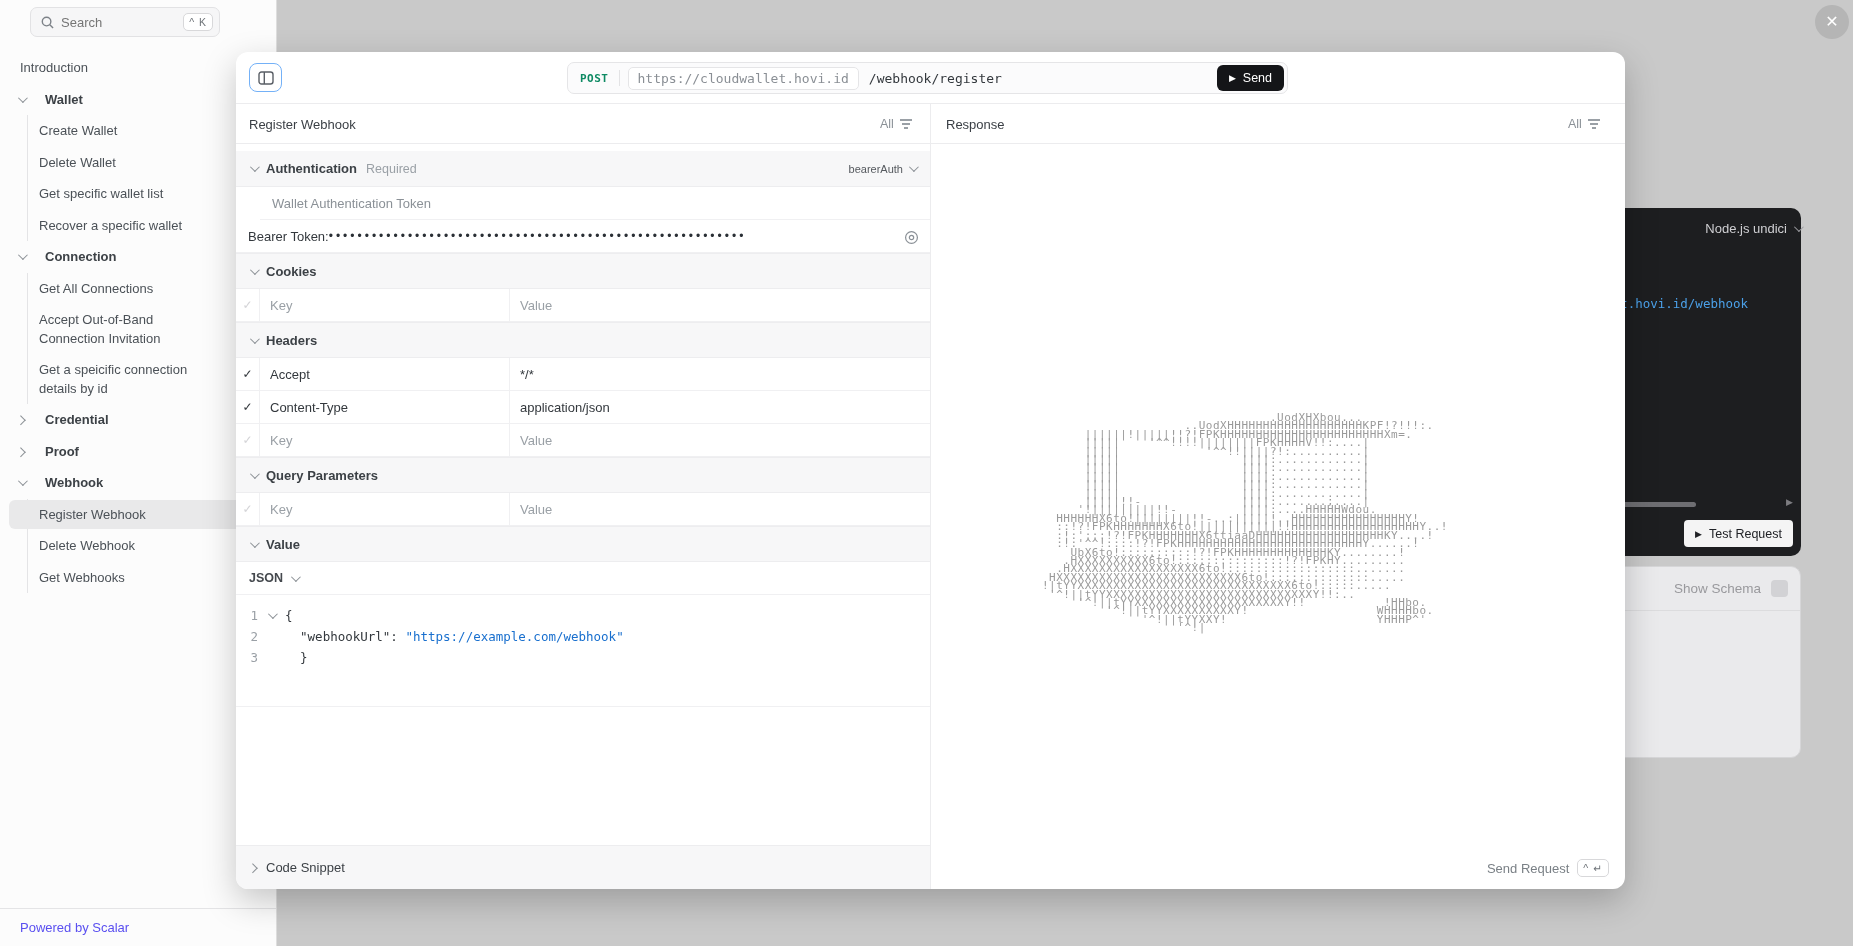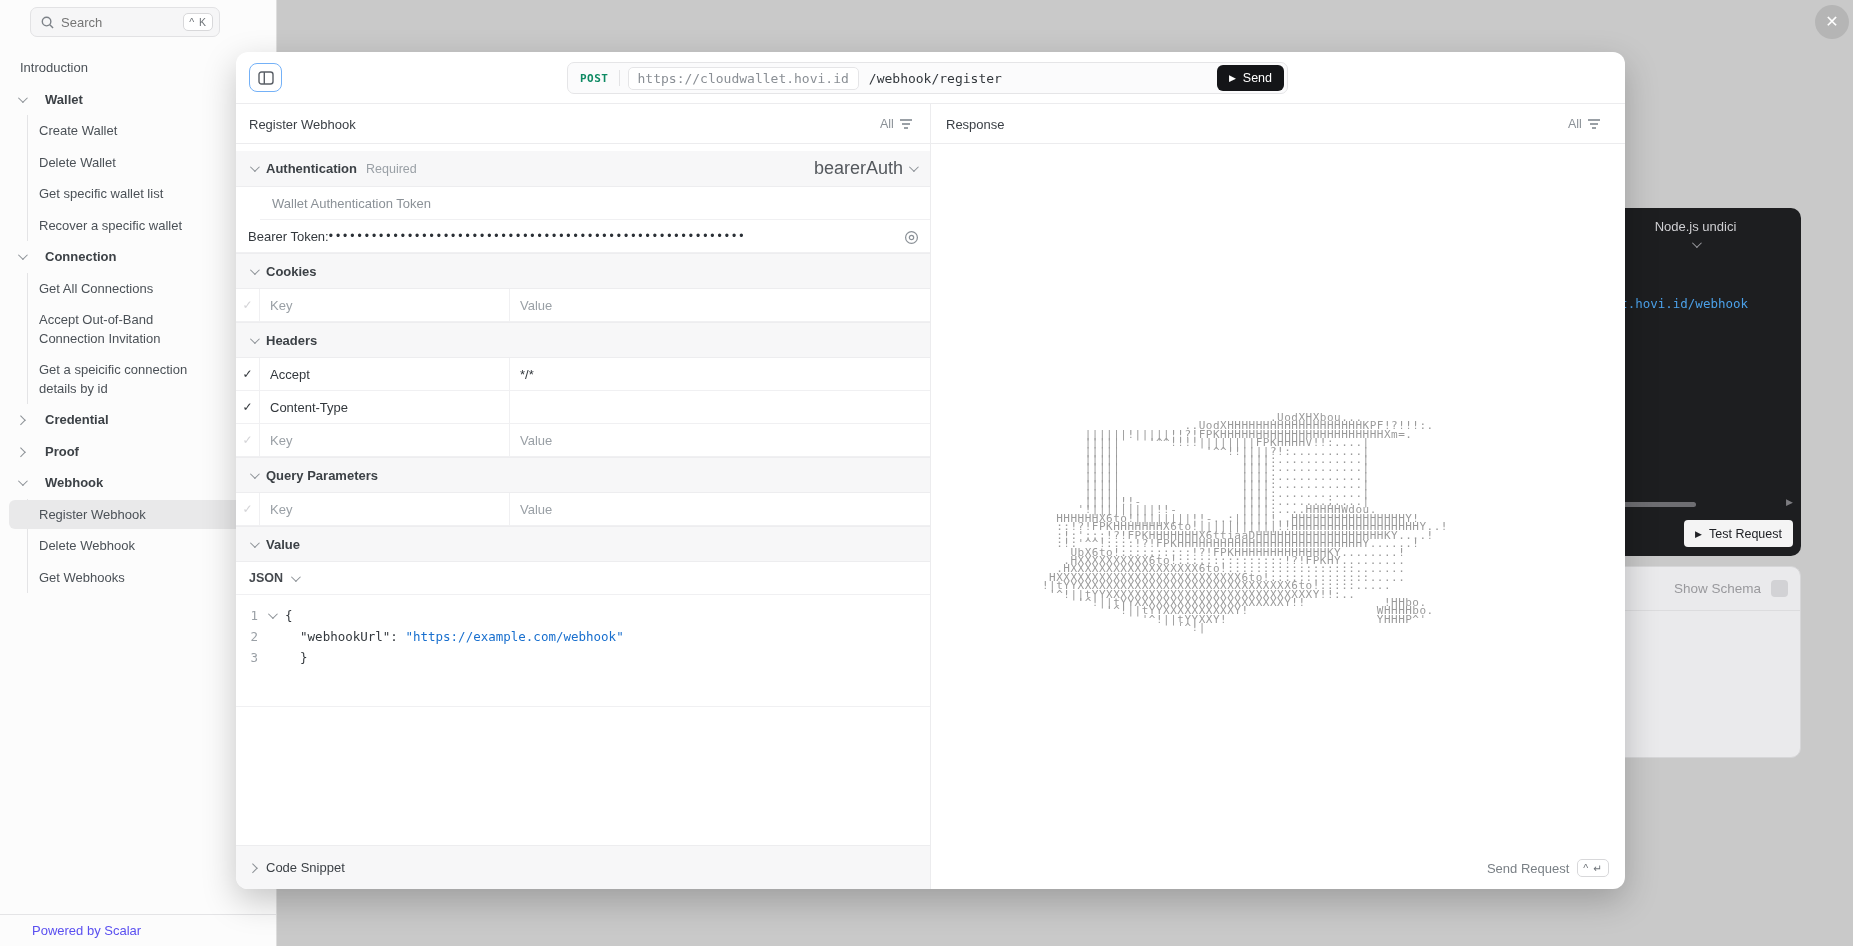--- a/index.html
+++ b/index.html
@@ -16,26 +16,26 @@
   .nav-item, .nav-group { min-height:31.5px; display:flex; align-items:center; cursor:pointer; position:relative; }
   .nav-top { padding-left:20px; }
   .nav-group { padding-left:18px; gap:20px; font-weight:bold; color:#3c4146; }
   .side-children { margin-left:27px; border-left:1px solid #e4e4e6; }
   .side-children .nav-item { padding:6px 0 6px 11px; width:192px; line-height:19px; }
   .side-children .nav-item.selected::before { content:""; position:absolute; left:-19px; top:1px; bottom:1px; width:246px; background:#e9e9ea; border-radius:6px; z-index:0; }
   .side-children .nav-item > * { position:relative; z-index:1; }
   .nav-badge { position:absolute; left:201px; top:50%; transform:translateY(-50%); color:#0e8a63; font-weight:bold; font-size:10.5px; letter-spacing:.5px; white-space:nowrap; }
   .chev { width:7px; height:7px; border-right:1.5px solid #8c9196; border-bottom:1.5px solid #8c9196; transform:rotate(45deg) translateY(-2px); flex:none; }
   .chev.right { transform:rotate(-45deg) translateX(-1px); }
-  .side-footer { position:absolute; left:0; bottom:0; width:100%; height:32px; border-top:1px solid #e4e4e6; display:flex; align-items:center; padding-left:32px; }
+  .side-footer { position:absolute; left:0; bottom:0; width:100%; height:38px; border-top:1px solid #e4e4e6; display:flex; align-items:center; padding-left:20px; }
   .side-footer a { color:#5a4ff0; font-size:13px; text-decoration:none; cursor:pointer; }
 
   
   .bd-codeblock { position:absolute; left:1590px; top:208px; width:211px; height:348px; background:#1d1e20; border-radius:10px; z-index:1; }
-  .bd-cb-header { height:40px; display:flex; align-items:center; justify-content:flex-end; padding-right:0; gap:7px; color:#cfcfd2; font-size:13px;flex-direction:column; }
+  .bd-cb-header { height:40px; display:flex; align-items:center; justify-content:flex-end; padding-right:0; gap:7px; color:#cfcfd2; font-size:13px; }
   .bd-cb-header .chev { border-color:#9a9a9e; }
   .bd-cb-code { position:absolute; left:0; top:88px; color:#4ba0e8; font-family:"DejaVu Sans Mono",monospace; font-size:12.5px; white-space:nowrap; }
   .bd-cb-scrollbar { position:absolute; left:0; top:294px; width:106px; height:5px; background:#6e6e72; border-radius:3px; cursor:pointer; }
   .bd-cb-scrollarrow { position:absolute; right:8px; top:289px; color:#7d7d81; font-size:9px; }
   .bd-test-btn { position:absolute; right:8px; bottom:9px; height:27px; background:#f4f4f4; color:#202226; border-radius:4px; font-size:12.5px; display:flex; align-items:center; gap:7px; padding:0 11px; border:none; cursor:pointer; }
   .bd-schema-panel { position:absolute; left:1590px; top:566px; width:211px; height:192px; background:#eaeaec; border:1px solid #d6d6d8; border-radius:10px; z-index:1; }
   .bd-schema-head { height:44px; border-bottom:1px solid #dcdcde; display:flex; align-items:center; justify-content:flex-end; gap:10px; padding-right:12px; color:#99999d; font-size:13.5px; }
   .bd-schema-check { width:17px; height:17px; border-radius:4px; background:#d2d2d5; cursor:pointer; }
   .close-btn { position:absolute; left:1815px; top:5px; width:34px; height:34px; border-radius:50%; background:#b5b5b5; border:none; color:#fff; font-size:16px; line-height:34px; text-align:center; cursor:pointer; z-index:2; }
 
@@ -56,21 +56,21 @@
   .filter-ctl { position:absolute; top:0; height:40px; display:flex; align-items:center; gap:6px; color:#8b9197; font-size:12.5px; cursor:pointer; }
   .filter-icon { display:flex; flex-direction:column; gap:2.5px; align-items:center; }
   .filter-icon i { display:block; height:1.5px; background:#9aa0a6; }
   .filter-icon i:nth-child(1){ width:12px; } .filter-icon i:nth-child(2){ width:8px; } .filter-icon i:nth-child(3){ width:4px; }
   .vdivider { position:absolute; left:694px; top:52px; width:1px; height:785px; background:#ececee; }
 
   
   .req { position:absolute; left:0; top:92px; width:694px; }
   .sect-head { height:36px; background:#f7f7f8; border-top:1px solid #ededef; border-bottom:1px solid #ededef; display:flex; align-items:center; padding:0 14px; gap:9px; font-size:13px; font-weight:bold; color:#3c4146; cursor:pointer;text-align:right; }
   .sect-head .req-tag { font-weight:normal; color:#9aa0a6; font-size:12.5px; }
-  .sect-head .right-ctl { margin-left:auto; display:flex; align-items:center; gap:6px; font-weight:normal; color:#55595e; font-size:18px; cursor:pointer; }
+  .sect-head .right-ctl { margin-left:auto; display:flex; align-items:center; gap:6px; font-weight:normal; color:#55595e; font-size:11px; cursor:pointer; }
   .row { height:33px; border-bottom:1px solid #f0f0f2; display:flex; align-items:center; font-size:13px; }
   .row.muted-label { padding-left:12px; color:#8b9197;margin-left:24px; }
   .bearer-row { padding-left:12px; gap:0; position:relative; }
   .bearer-label { color:#33383d; white-space:nowrap; }
   .bearer-dots { color:#2a2f35; font-size:12px; letter-spacing:3px; overflow:hidden; white-space:nowrap; width:555px; cursor:text; }
   .eye-btn { position:absolute; right:10px; top:8px; width:18px; height:18px; background:none; border:none; cursor:pointer; display:flex; align-items:center; justify-content:center; }
   .kv-row { display:grid; grid-template-columns:24px 250px 1fr; height:33px; border-bottom:1px solid #f0f0f2; font-size:13px; }
   .kv-check { border-right:1px solid #f0f0f2; display:flex; align-items:center; justify-content:center; color:#34383d; font-size:12px; cursor:pointer; }
   .kv-check.off { color:#d4d4d7; }
   .kv-key { border-right:1px solid #f0f0f2; display:flex; align-items:center; padding-left:10px; color:#33383d; }
@@ -284,20 +284,21 @@
         <span>Headers</span>
       </div>
       <div class="kv-row">
         <span class="kv-check">✓</span>
         <span class="kv-key">Accept</span>
         <span class="kv-val">*/*</span>
       </div>
       <div class="kv-row">
         <span class="kv-check">✓</span>
         <span class="kv-key">Content-Type</span>
+        <span class="kv-val">application/json</span>
       </div>
       <div class="kv-row">
         <span class="kv-check off">✓</span>
         <span class="kv-key">
             <input placeholder="Key" style="">
           </span>
         <span class="kv-val">
             <input placeholder="Value" style="">
           </span>
       </div>

